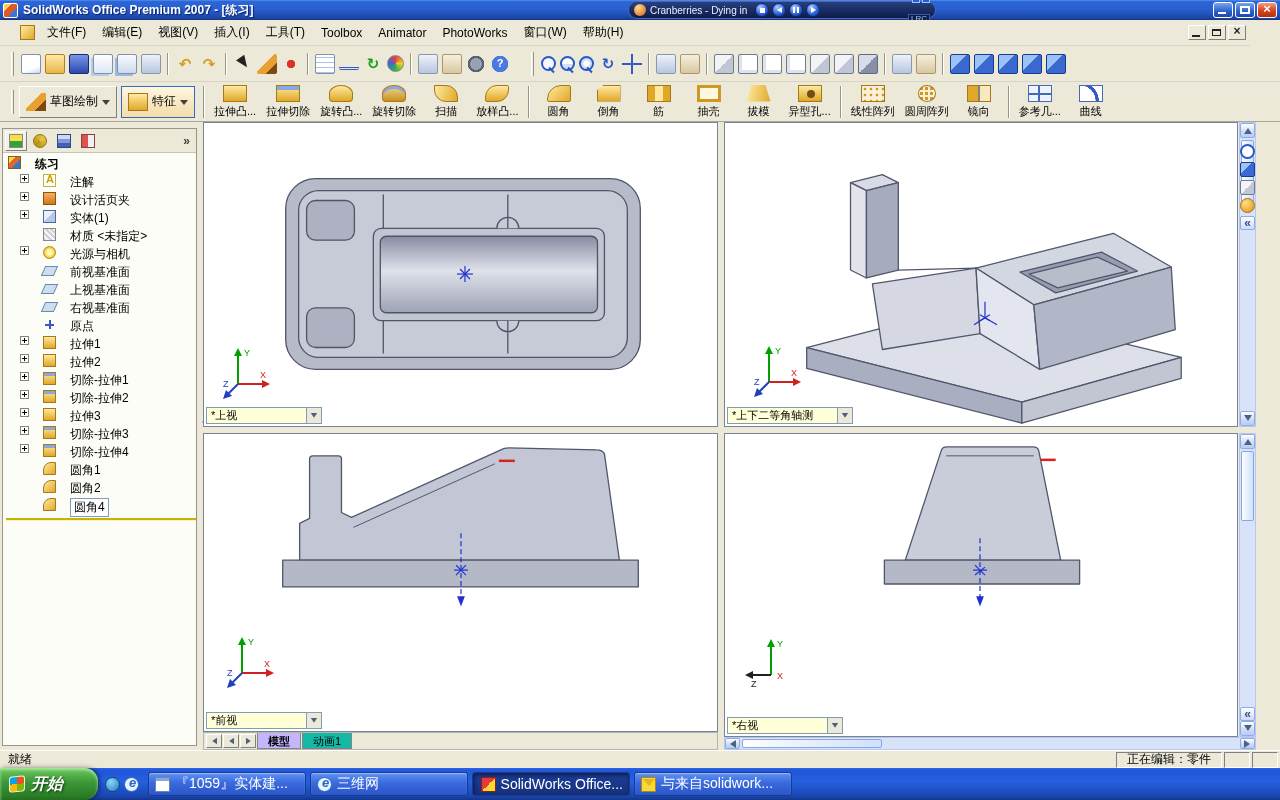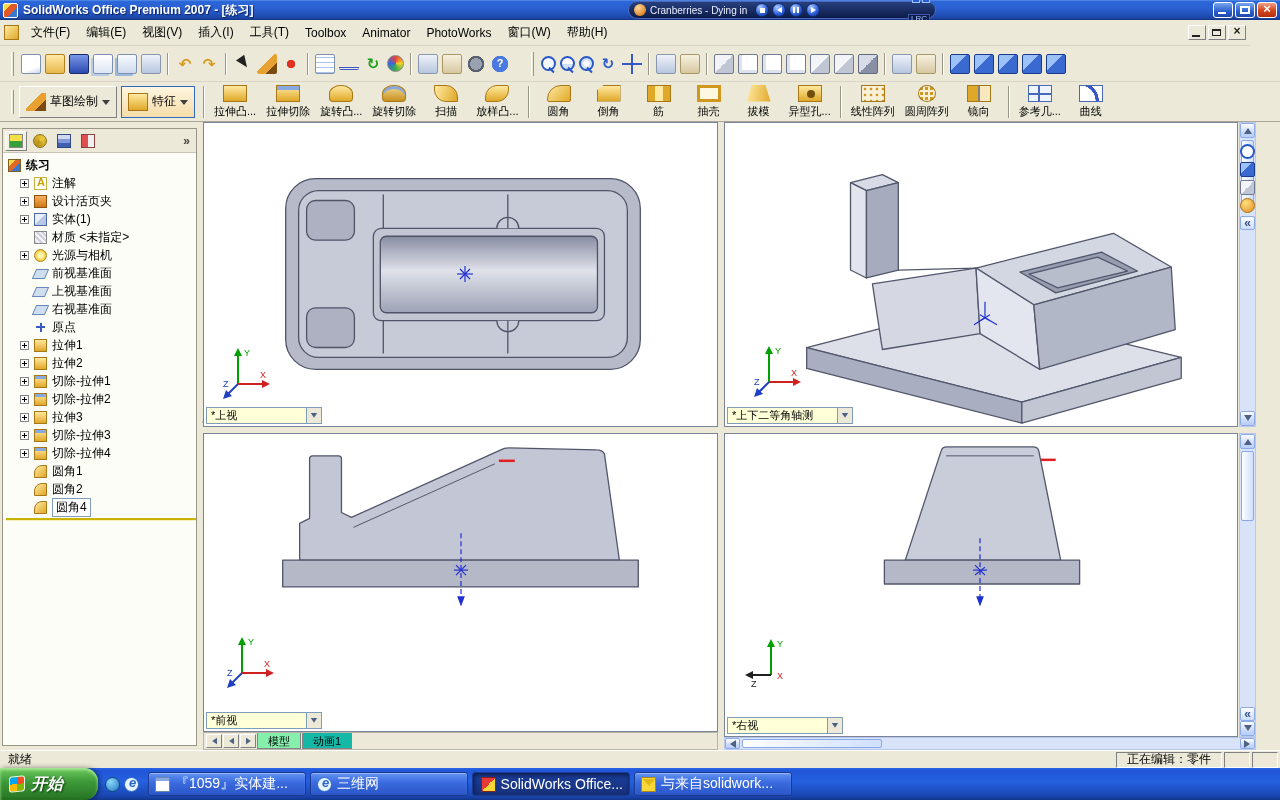--- a/index.html
+++ b/index.html
@@ -29,21 +29,21 @@
 .lrc{font-size:8px;line-height:8px;color:#9ec2ff;border:1px solid #3b57a8;padding:0 2px;background:#0d1b4a;}
 .wbtns{position:absolute;right:3px;top:2px;display:flex;gap:2px;}
 .winbtn{width:20px;height:16px;border:1px solid #fff;border-radius:3px;position:relative;
  background:linear-gradient(#79a5ec,#2a5fd0 60%,#1c46a8);}
 .winbtn .minbar{position:absolute;left:4px;bottom:3px;width:8px;height:2px;background:#fff;}
 .winbtn .maxbox{position:absolute;left:4px;top:3px;width:10px;height:8px;border:2px solid #fff;}
 .winbtn.close{background:linear-gradient(#f0a088,#d84820 50%,#b03010);}
 .winbtn.close::before{content:"×";position:absolute;left:0;right:0;top:-2px;text-align:center;color:#fff;font-weight:bold;font-size:13px;}
 
 
-.menubar{position:absolute;left:0;top:20px;width:1250px;height:26px;background:#ece9d8;display:flex;align-items:center;border-bottom:1px solid #d8d4c8;padding-left:4px;}
+.menubar{position:absolute;left:0;top:20px;width:1250px;height:26px;background:#ece9d8;display:flex;align-items:center;border-bottom:1px solid #d8d4c8;padding-left:20px;}
 .mdi-ic{width:15px;height:15px;flex:none;background:linear-gradient(135deg,#ffe9a0,#e0a828);border:1px solid #a87818;margin-right:4px;}
 .menus{display:flex;align-items:center;}
 .menu-item{padding:4px 8px;white-space:nowrap;cursor:default;}
 .mdibtns{margin-left:auto;display:flex;gap:2px;padding-right:4px;}
 .mdib{width:18px;height:15px;background:#ece9d8;border:1px solid;border-color:#fff #808080 #808080 #fff;position:relative;}
 .mdib .minbar2{position:absolute;left:3px;bottom:2px;width:8px;height:2px;background:#222;}
 .mdib .maxbox2{position:absolute;left:3px;top:3px;width:9px;height:7px;border:1px solid #222;border-top-width:2px;}
 .mdib.xm::before{content:"×";position:absolute;left:0;right:0;top:-2px;text-align:center;font-size:12px;font-weight:bold;color:#222;}
 
 
@@ -121,21 +121,21 @@
 .ptab{width:22px;height:20px;display:flex;align-items:center;justify-content:center;border:1px solid transparent;}
 .ptab.active{border-color:#fff #808080 #808080 #fff;background:#f4f2e8;}
 .pti{width:14px;height:14px;}
 .ptk-1{background:linear-gradient(#f8e048 50%,#38a038 50%);border:1px solid #888;}
 .ptk-2{background:conic-gradient(from 45deg,#e8c838,#b89018,#e8c838);border-radius:50%;border:1px solid #887018;}
 .ptk-3{background:linear-gradient(#d0d8f0 33%,#8098d8 33% 66%,#4060b0 66%);border:1px solid #304888;}
 .ptk-4{background:linear-gradient(90deg,#e05050 50%,#f0f0f0 50%);border:1px solid #884040;}
 .pchev{margin-left:auto;color:#404040;font-weight:bold;padding:0 4px;}
 .pchev::before{content:"»";}
 .ptree{padding:3px 0 0 3px;}
-.tree-row{display:flex;align-items:center;gap:5px;height:18px;white-space:nowrap;}
+.tree-row{display:flex;align-items:flex-start;gap:14px;height:18px;white-space:nowrap;}
 .tree-row.root{padding-left:2px;font-weight:bold;}
 #tree-items .tree-row{padding-left:14px;}
 .pm{width:9px;height:9px;border:1px solid #848484;background:#fff;position:relative;flex:none;}
 .pm.plus::before{content:"";position:absolute;left:1px;right:1px;top:3px;height:1px;background:#000;}
 .pm.plus::after{content:"";position:absolute;top:1px;bottom:1px;left:3px;width:1px;background:#000;}
 .pm.nop{visibility:hidden;}
 .ti{width:13px;height:13px;flex:none;position:relative;}
 .tk-root{background:linear-gradient(135deg,#f8d848 30%,#e06828 30% 60%,#3878d0 60%);border:1px solid #806020;}
 .tk-ann{background:#fff;border:1px solid #c8b040;}
 .tk-ann::before{content:"A";position:absolute;left:2px;top:-2px;font-size:11px;font-weight:bold;color:#c8a000;}
@@ -196,21 +196,21 @@
 .rti{width:15px;height:15px;flex:none;border-radius:2px;}
 .rk-a{border:2px solid #2858c8;border-radius:50%;background:#fff;}
 .rk-b{background:linear-gradient(135deg,#9cc2f8 42%,#3a6ad0 42%);border:1px solid #1a3a90;}
 .rk-c{background:linear-gradient(135deg,#f2f4f8 50%,#c0c6d4 50%);border:1px solid #707a90;}
 .rk-d{background:radial-gradient(circle at 35% 30%,#ffe080,#e09020);border:1px solid #a87010;border-radius:50%;}
 
 
 .navstrip{position:absolute;left:0;top:610px;width:515px;height:18px;background:#ece9d8;border:1px solid #b8b4a8;display:flex;align-items:center;padding-left:2px;gap:1px;}
 .nav-btn{width:16px;height:14px;background:#ece9d8;border:1px solid;border-color:#fff #808080 #808080 #fff;display:flex;align-items:center;justify-content:center;}
 .tab{padding:0 10px;height:16px;line-height:16px;border:1px solid #848484;border-top:none;background:#14b8a6;font-size:11px;}
-.tab.active{background:#86efac;font-weight:normal;}
+.tab.active{background:#c4b5fd;font-weight:bold;}
 
 
 .statusbar{position:absolute;left:0;top:750px;width:1280px;height:18px;background:#ece9d8;border-top:1px solid #fff;display:flex;align-items:center;}
 .sb-left{padding-left:8px;flex:1;}
 .sb-box{height:16px;border:1px solid;border-color:#808080 #fff #fff #808080;display:flex;align-items:center;padding:0 10px;margin-right:2px;white-space:nowrap;}
 .sb-box.small{width:26px;}
 
 
 .taskbar{position:absolute;left:0;top:768px;width:1280px;height:32px;display:flex;align-items:center;
  background:linear-gradient(#2a66e8 0%,#2156d8 8%,#2460e0 42%,#1a46b0 88%,#12368a 100%);}

